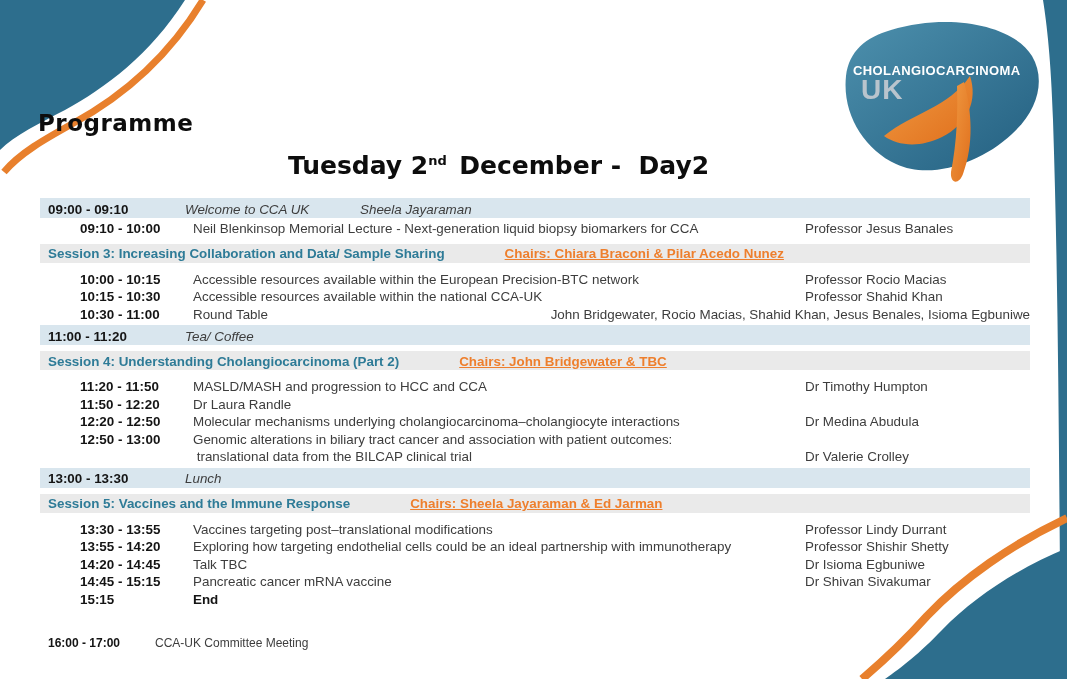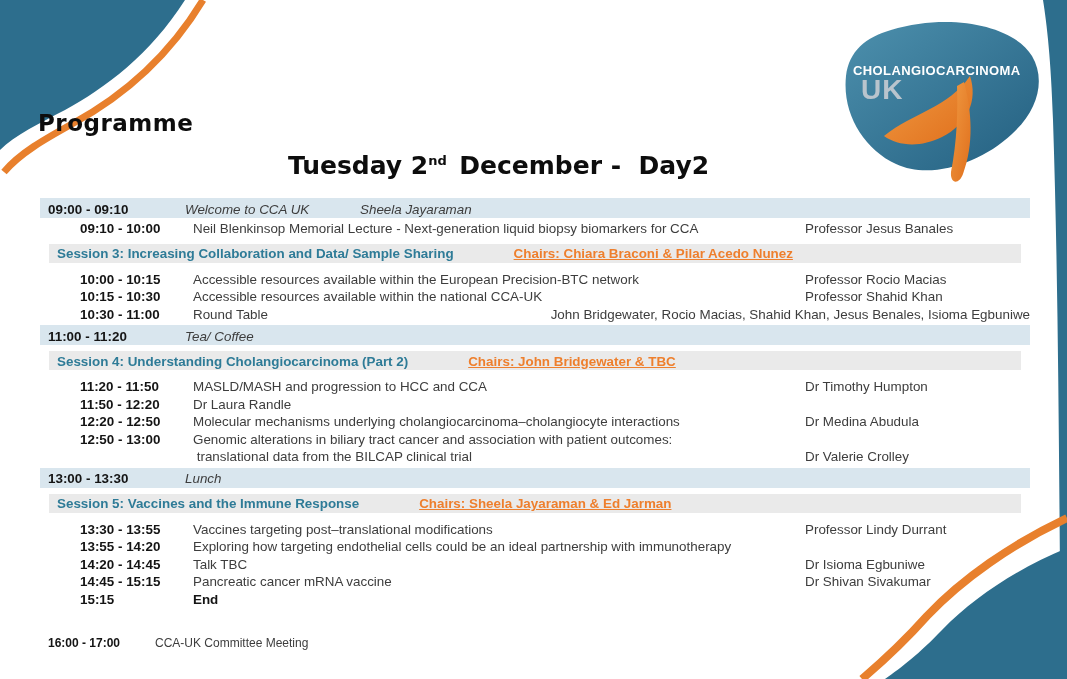--- a/index.html
+++ b/index.html
@@ -27,21 +27,21 @@
   #schedule{position:absolute;left:40px;top:196px;width:990px;z-index:2;}
   .row{display:flex;align-items:flex-end;height:17.5px;line-height:17.5px;font-size:13.4px;color:#3d3d3d;}
   .row .time{flex:none;width:153px;box-sizing:border-box;padding-left:40px;
     font-weight:bold;color:#141414;white-space:nowrap;}
   .row .title{flex:1;white-space:nowrap;overflow:hidden;}
   .row .speaker{flex:none;width:225px;white-space:nowrap;}
   .row.break{background:#d9e6ee;height:20px;margin:2px 0;}
   .row.break .time{width:145px;padding-left:8px;}
   .row.break .title{flex:none;width:175px;font-style:italic;}
   .row.break .speaker{flex:1;width:auto;font-style:italic;}
-  .row.session{background:#eaeaea;height:19px;margin:6px 9px 8px;font-weight:bold;font-size:13.4px;}
+  .row.session{background:#eaeaea;height:19px;margin:6px 0 8px;font-weight:bold;font-size:13.4px;}
   .row.session .session-title{flex:none;padding-left:8px;color:#2e7b97;white-space:nowrap;}
   .row.session .chairs{flex:none;margin-left:60px;color:#ee7f2d;white-space:nowrap;text-decoration:underline;}
   .row.wide .title{flex:none;width:auto;}
   .row.wide .speaker{flex:1;width:auto;text-align:right;}
   .row.bold-title .title{font-weight:bold;color:#141414;}
   
   #footer-row{position:absolute;left:40px;top:634px;width:700px;display:flex;z-index:2;
     font-size:12px;color:#3d3d3d;line-height:18px;}
   #footer-row .time{flex:none;width:115px;box-sizing:border-box;padding-left:8px;
     font-weight:bold;color:#141414;white-space:nowrap;}
@@ -159,20 +159,21 @@
       <span class="chairs">Chairs: Sheela Jayaraman &amp; Ed Jarman</span>
     </div>
     <div class="row talk">
       <span class="time">13:30 - 13:55</span>
       <span class="title">Vaccines targeting post–translational modifications</span>
       <span class="speaker">Professor Lindy Durrant</span>
     </div>
     <div class="row talk">
       <span class="time">13:55 - 14:20</span>
       <span class="title">Exploring how targeting endothelial cells could be an ideal partnership with immunotherapy</span>
+      <span class="speaker">Professor Shishir Shetty</span>
     </div>
     <div class="row talk">
       <span class="time">14:20 - 14:45</span>
       <span class="title">Talk TBC</span>
       <span class="speaker">Dr Isioma Egbuniwe</span>
     </div>
     <div class="row talk">
       <span class="time">14:45 - 15:15</span>
       <span class="title">Pancreatic cancer mRNA vaccine</span>
       <span class="speaker">Dr Shivan Sivakumar</span>

